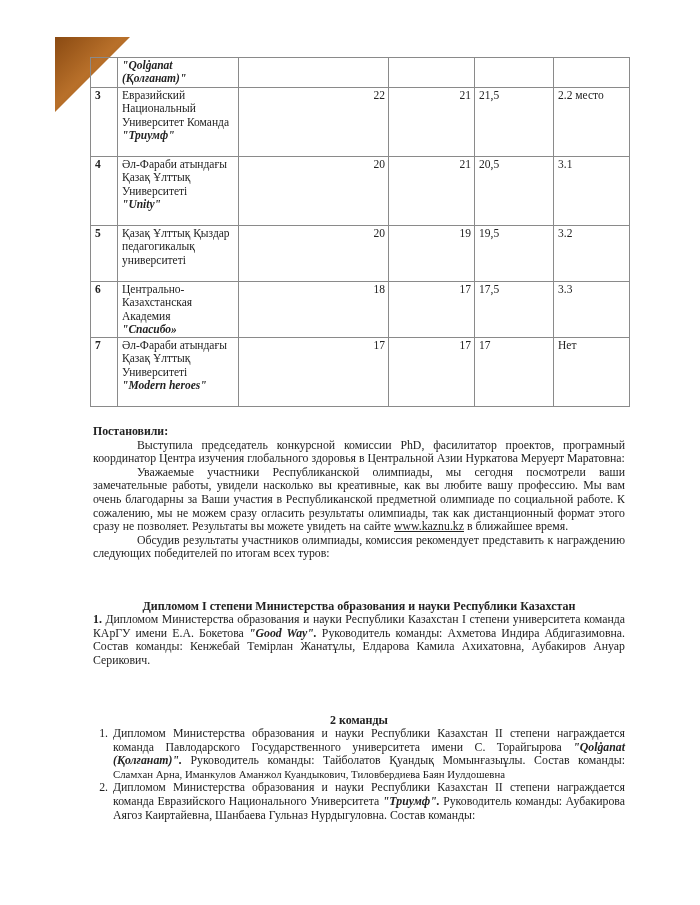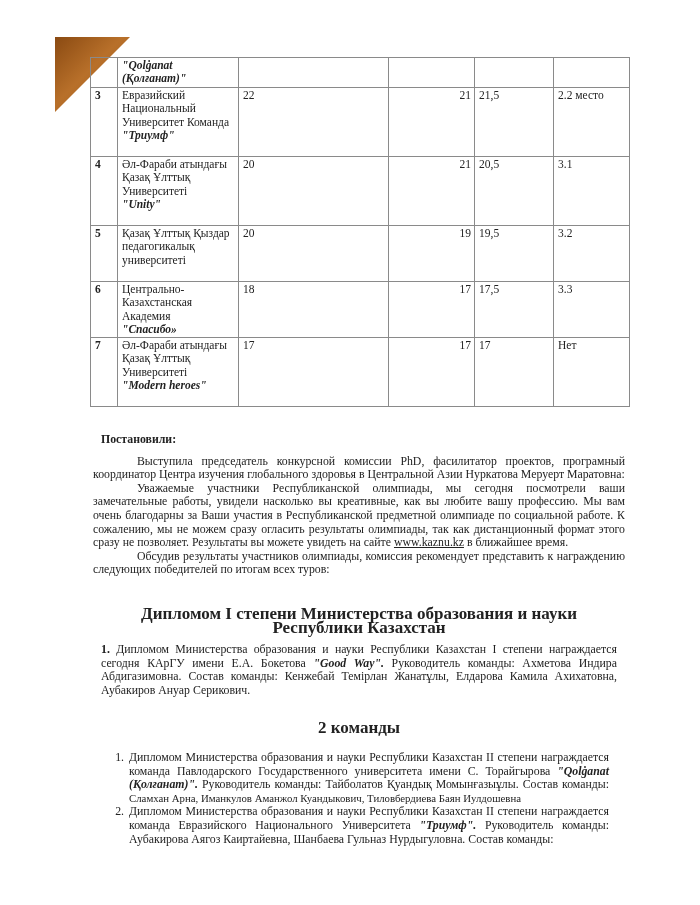--- a/index.html
+++ b/index.html
@@ -16,46 +16,46 @@
   }
   table.results {
     position: absolute; left: 90px; top: 57px;
     border-collapse: collapse; font-size: 11.5px; line-height: 13.3px;
   }
   table.results td {
     border: 1px solid #8a8a8a; vertical-align: top; padding: 1px 3px 1px 4px;
   }
   td.num { width: 19px; font-weight: bold; }
   td.name { width: 113px; }
-  td.s1 { width: 142px; text-align: left; }
+  td.s1 { width: 142px; text-align: right; }
   td.s2 { width: 78px; text-align: right; }
   td.avg { width: 71px; }
   td.place { width: 68px; margin-left: 10px; }
   .team { font-weight: bold; font-style: italic; }
   .row-continued td { height: 27px; }
   .row3 td { height: 66px; }
   .row4 td { height: 66px; }
   .row5 td { height: 53px; }
   .row6 td { height: 53px; }
   .row7 td { height: 66px; }
 
   .text-block {
     position: absolute; left: 93px; width: 532px;
     font-size: 11.8px; line-height: 13.6px; text-align: justify;
   }
   .heading-label { font-weight: bold; }
   .indent { text-indent: 44px; margin: 0; }
-  p { margin: 8px; }
+  p { margin: 0; }
   .link { text-decoration: underline; }
   .center-title {
-    text-align: center; font-weight: bold; font-size: 17px; line-height: 14px;
+    text-align: center; font-weight: bold; font-size: 12px; line-height: 14px;
   }
   .b { font-weight: bold; }
   .bi { font-weight: bold; font-style: italic; }
-  ol.awards { margin: 16px; padding-left: 18px; }
+  ol.awards { margin: 0; padding-left: 18px; }
   ol.awards li { padding-left: 2px; }
   .small { font-size: 10.8px; }
 </style>
 </head>
 <body>
 
 <div class="corner"></div>
 
 <table class="results">
   <tbody>
@@ -112,21 +112,21 @@
 
 <div class="text-block" style="top:425px;">
   <p class="heading-label">Постановили:</p>
   <p class="indent">Выступила председатель конкурсной комиссии PhD, фасилитатор проектов, програмный координатор Центра изучения глобального здоровья в Центральной Азии  Нуркатова Меруерт Маратовна:</p>
   <p class="indent"><span>Уважаемые участники Республиканской олимпиады, мы сегодня посмотрели ваши замечательные работы, увидели насколько вы креативные, как вы любите вашу профессию. Мы вам очень благодарны за Ваши участия в Республиканской предметной олимпиаде по социальной работе. К сожалению, мы не можем сразу огласить результаты олимпиады, так как дистанционный формат этого сразу не позволяет. Результаты вы можете увидеть  на сайте </span><span class="link">www.kaznu.kz</span><span> в ближайшее время.</span></p>
   <p class="indent">Обсудив результаты участников олимпиады, комиссия рекомендует представить к награждению следующих победителей по итогам всех туров:</p>
 </div>
 
 <div class="text-block" style="top:599px;">
   <p class="center-title">Дипломом I степени Министерства образования и науки Республики Казахстан</p>
-  <p><span class="b">1.</span><span> Дипломом Министерства образования и науки Республики Казахстан I степени награждается сегодня КАрГУ имени Е.А. Бокетова </span><span class="bi">"Good Way".</span><span> Руководитель команды: Ахметова Индира Абдигазимовна. Состав команды: Кенжебай Темірлан Жанатұлы, Елдарова Камила Ахихатовна, Аубакиров Ануар Серикович.</span></p>
+  <p><span class="b">1.</span><span> Дипломом Министерства образования и науки Республики Казахстан I степени университета команда КАрГУ имени Е.А. Бокетова </span><span class="bi">"Good Way".</span><span> Руководитель команды: Ахметова Индира Абдигазимовна. Состав команды: Кенжебай Темірлан Жанатұлы, Елдарова Камила Ахихатовна, Аубакиров Ануар Серикович.</span></p>
 </div>
 
 <div class="text-block" style="top:713px;">
   <p class="center-title">2  команды</p>
   <ol class="awards">
     <li><span>Дипломом Министерства образования и науки Республики Казахстан II степени награждается команда Павлодарского Государственного университета имени С. Торайгырова </span><span class="bi">"Qolġanat (Қолғанат)".</span><span> Руководитель команды: Тайболатов Қуандық Момынғазыұлы. Состав команды: </span><span class="small">Сламхан Арна, Иманкулов Аманжол Куандыкович, Тиловбердиева Баян Иулдошевна</span></li>
     <li><span>Дипломом Министерства образования и науки Республики Казахстан II степени награждается команда Евразийского Национального Университета </span><span class="bi">"Триумф".</span><span> Руководитель команды: Аубакирова Аягоз Каиртайевна, Шанбаева Гульназ Нурдыгуловна. Состав команды:</span></li>
   </ol>
 </div>
 

